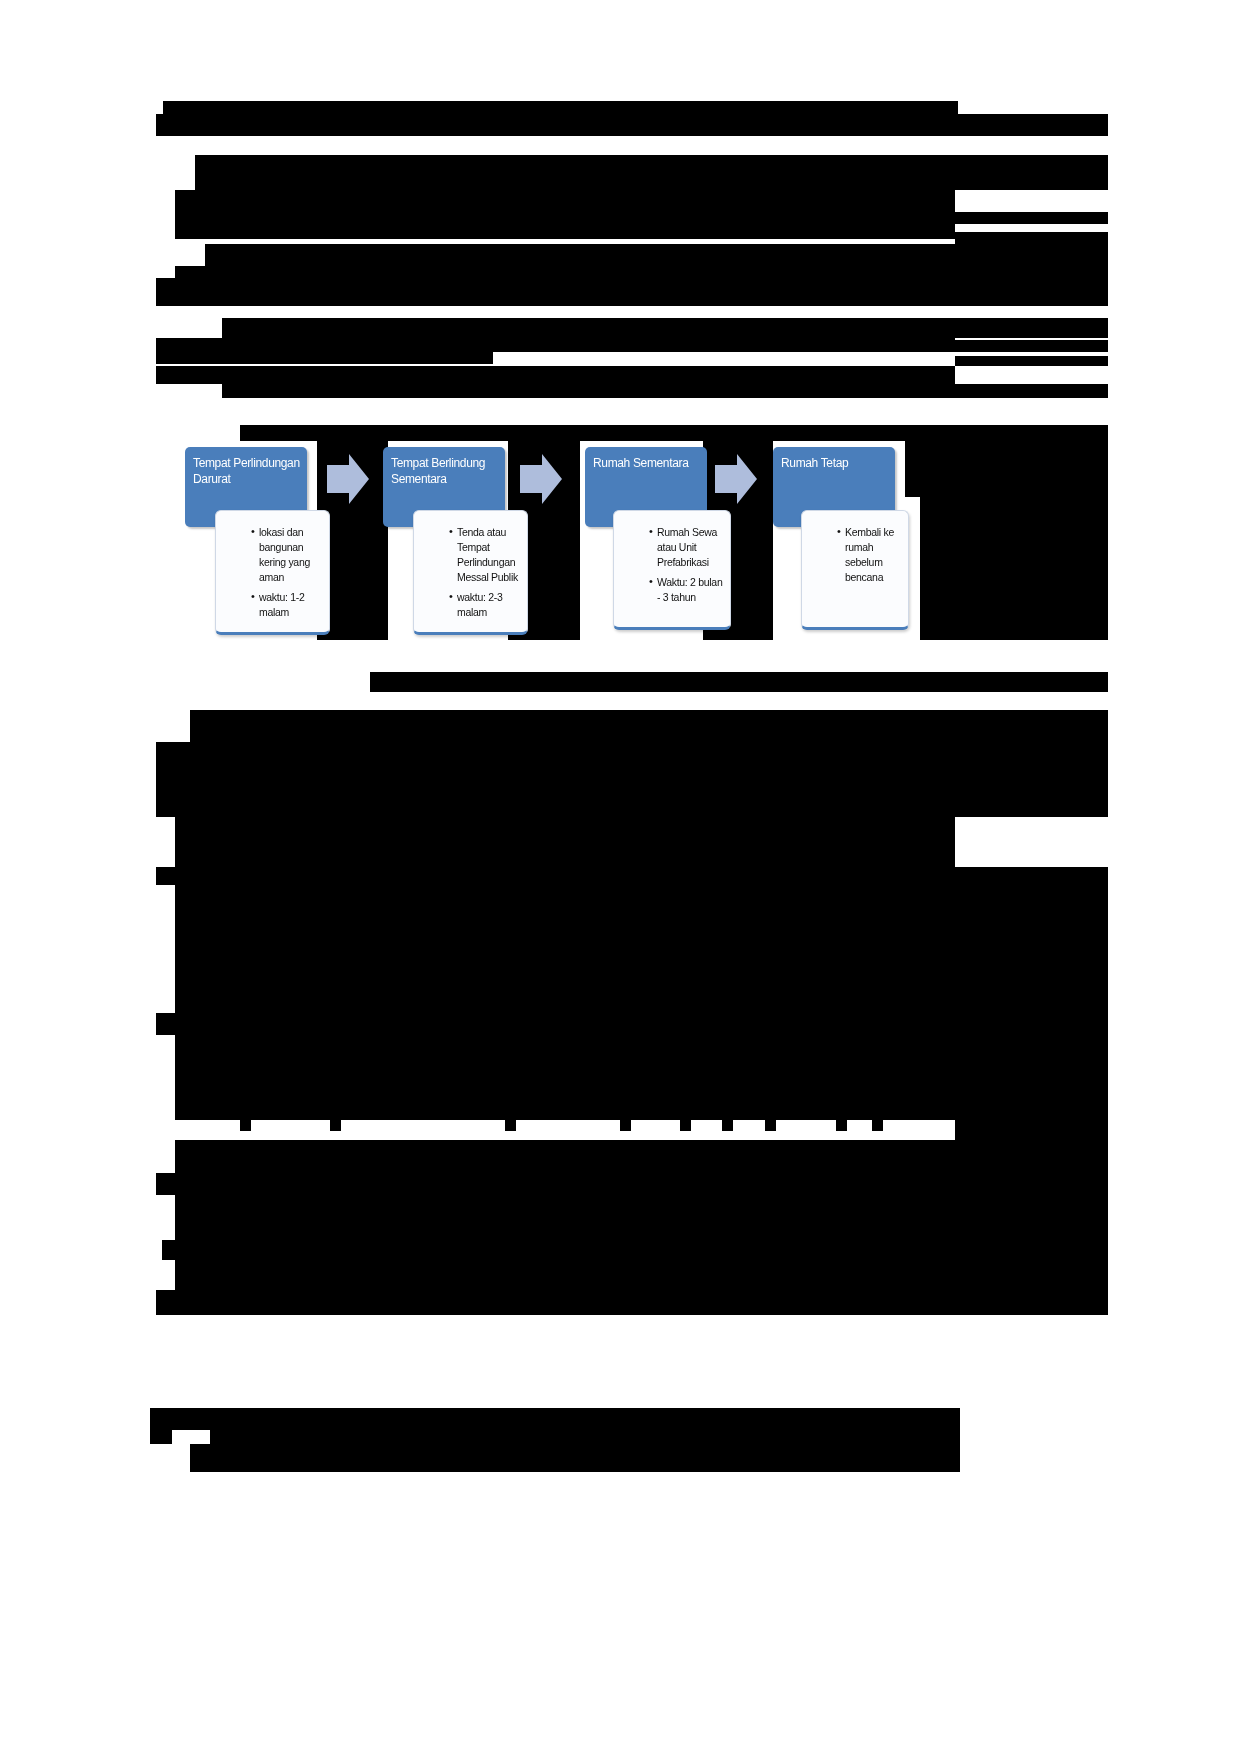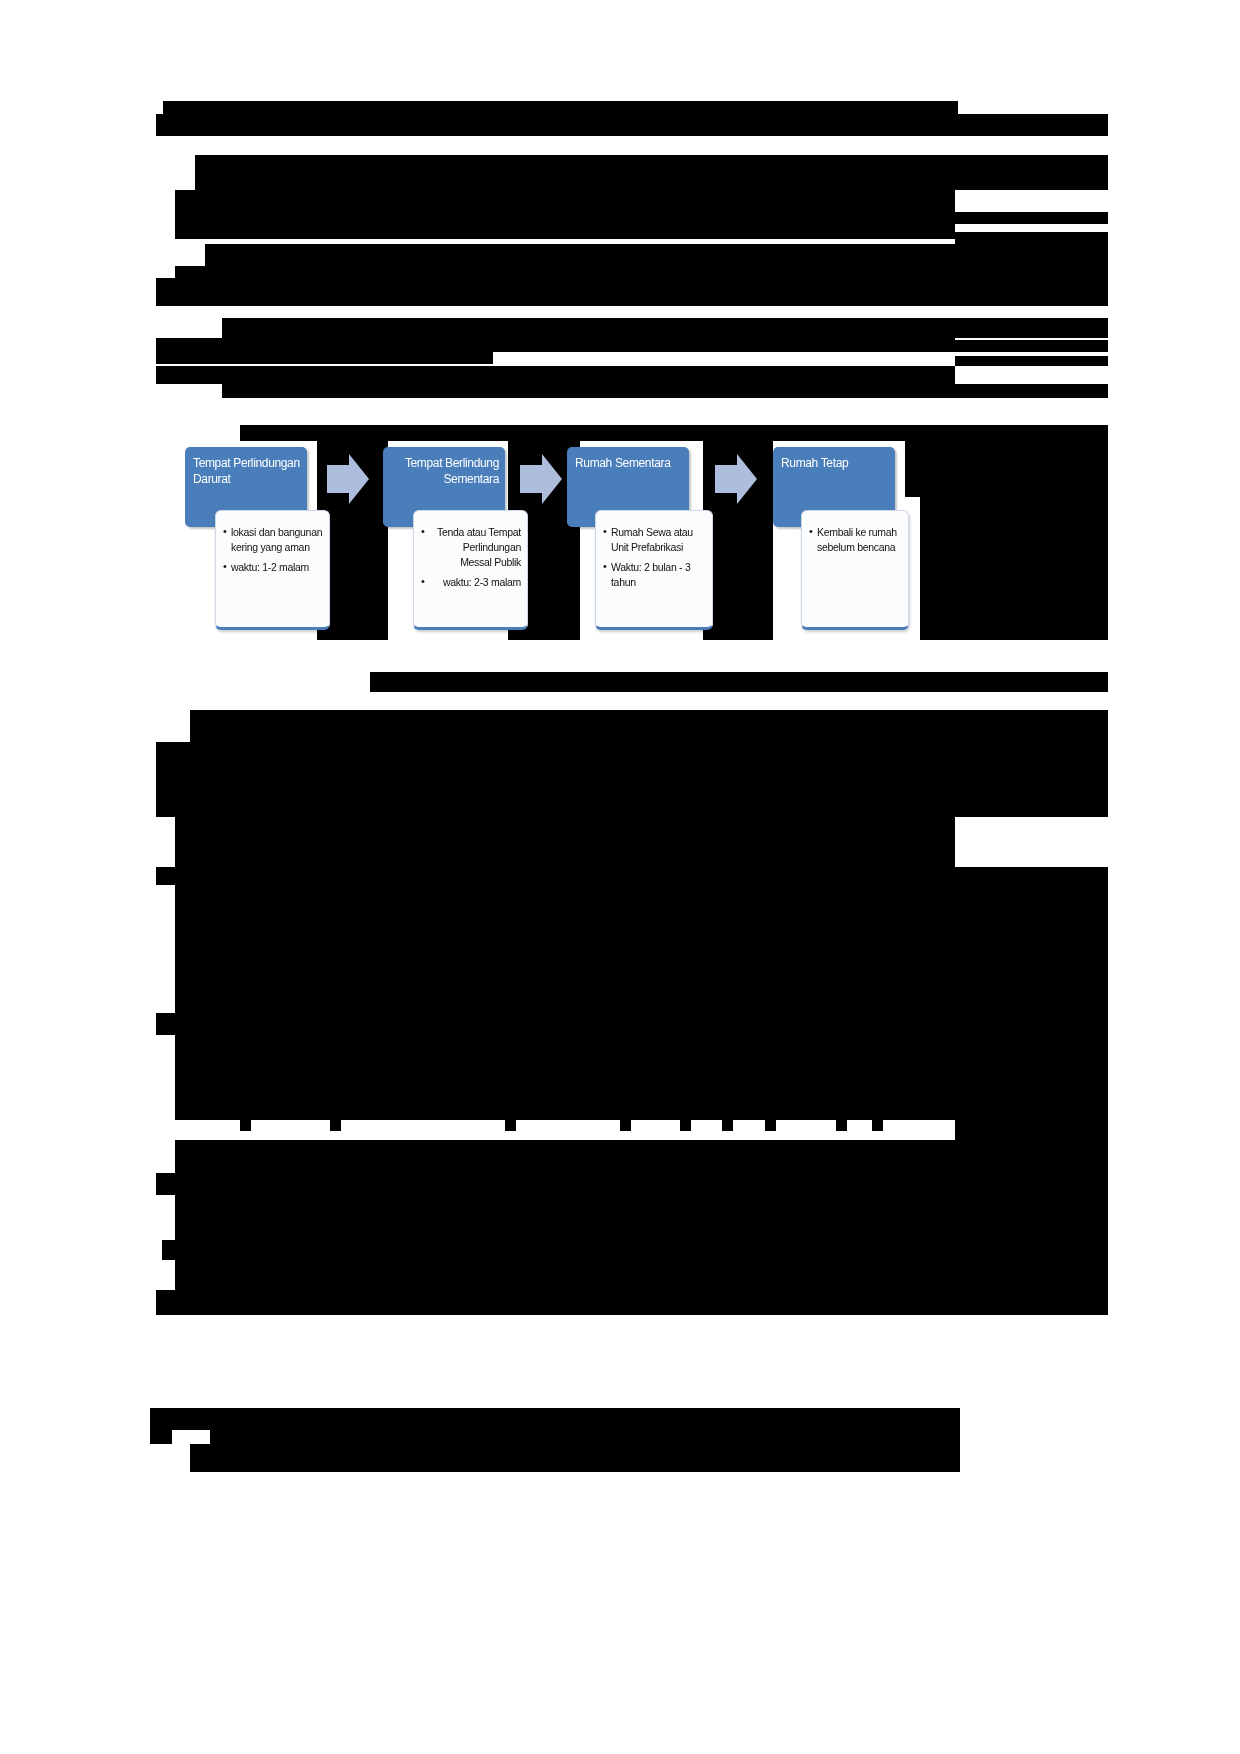--- a/index.html
+++ b/index.html
@@ -76,41 +76,42 @@
   }
   .bullets {
     list-style: none;
     margin: 0;
     padding: 0;
   }
   .bullets li {
     position: relative;
     padding-left: 8px;
     margin-bottom: 5px;
+    margin-left: 28px;
   }
   .bullets li:before {
     content: "\2022";
     position: absolute;
     left: 0;
     top: -1px;
     font-size: 11px;
   }
   
   .arrow {
     position: absolute;
     top: 26px;
     width: 46px;
     height: 56px;
   }
   .arrow svg { display: block; }
 
   
   .s1 { left: 0px; }
-  .s2 { left: 198px; text-align: right; }
-  .s3 { left: 382px; }
+  .s2 { left: 198px; }
+  .s3 { left: 400px; }
   .s4 { left: 588px; }
   .a1 { left: 140px; }
   .a2 { left: 333px; }
   .a3 { left: 528px; }
 
   .stage-body.b3 { left: 28px; width: 118px; }
   .stage-body.b4 { left: 28px; width: 108px; }
 </style>
 </head>
 <body>

